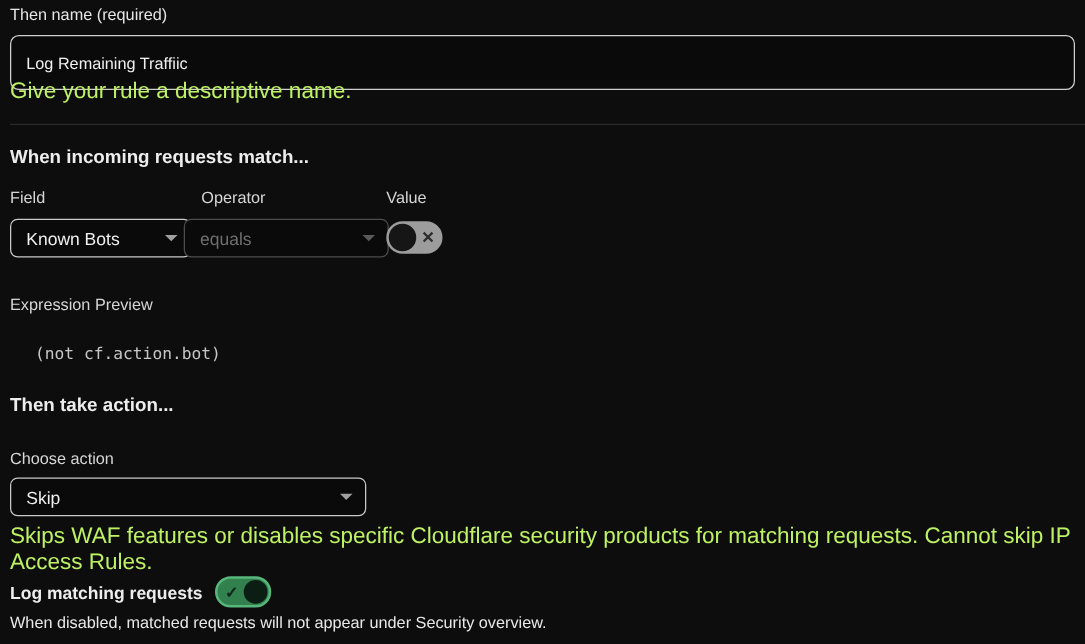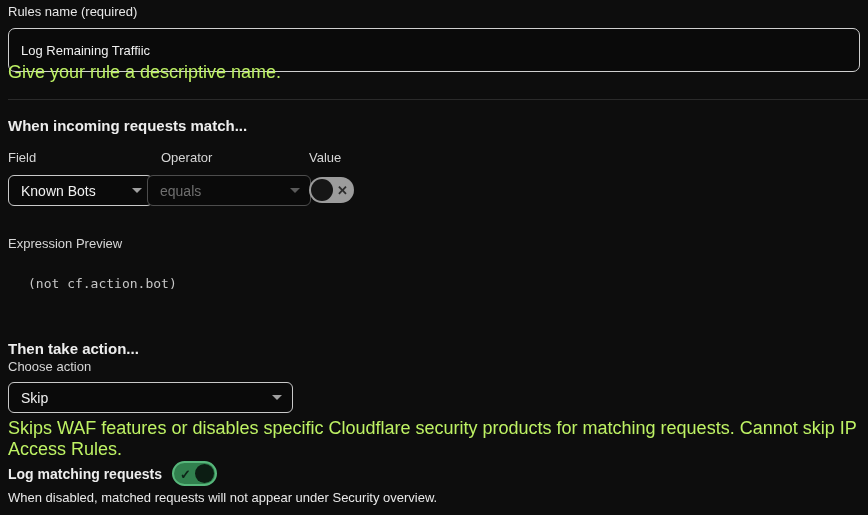--- a/index.html
+++ b/index.html
@@ -99,21 +99,21 @@
   }
 
   .log-row { display:flex; align-items:center; gap:10px; }
   .log-label { font-size:14px; font-weight:bold; color:#ededed; }
 </style>
 </head>
 <body>
 
 <div class="page">
 
-  <div class="abs label" style="left:8px; top:4px;">Rules name (required)</div>
+  <div class="abs label" style="left:8px; top:4px;">Then name (required)</div>
   <input class="abs text-input" type="text" value="Log Remaining Traffiic" style="">
   <div class="abs help" style="left:8px; top:62px;">Give your rule a descriptive name.</div>
 
   <div class="abs divider"></div>
 
   <div class="abs heading" style="left:8px; top:117px;">When incoming requests match...</div>
 
   <div class="abs label-dim" style="left:8px; top:150px;">Field</div>
   <div class="abs label-dim" style="left:161px; top:150px;">Operator</div>
   <div class="abs label-dim" style="left:309px; top:150px;">Value</div>
@@ -129,21 +129,21 @@
   </div>
 
   <div class="abs toggle-off" style="left:309px; top:177px;">
     <span class="knob"></span>
     <span class="x-glyph">✕</span>
   </div>
 
   <div class="abs label-dim" style="left:8px; top:236px;">Expression Preview</div>
   <div class="abs code" style="left:28px; top:276px;">(not cf.action.bot)</div>
 
-  <div class="abs heading" style="left:8px; top:340px;">Then take action...</div>
+  <div class="abs heading" style="left:8px; top:316px;">Then take action...</div>
   <div class="abs label-dim" style="left:8px; top:359px;">Choose action</div>
 
   <div class="abs select" style="left:8px; top:382px; width:285px;">
     <span>Skip</span>
     <span class="chev"></span>
   </div>
 
   <div class="abs help" style="left:8px; top:418px;">Skips WAF features or disables specific Cloudflare security products for matching requests. Cannot skip IP Access Rules.</div>
 
   <div class="abs log-row" style="left:8px; top:461px;">

